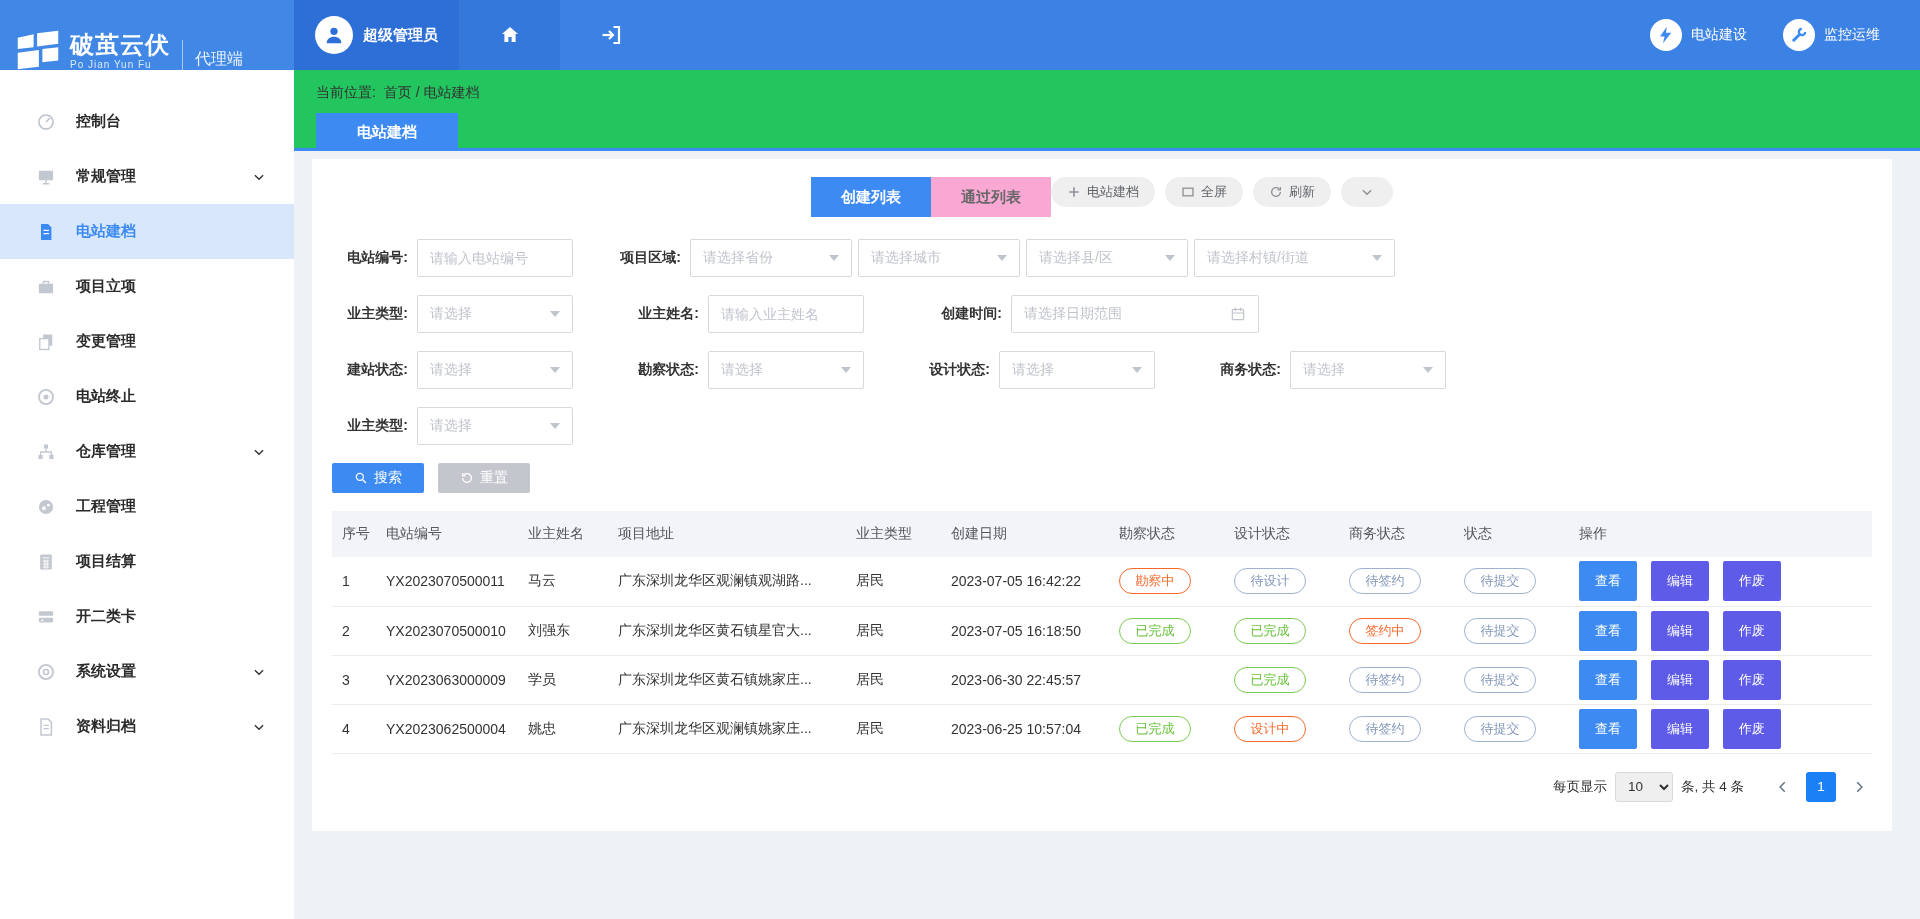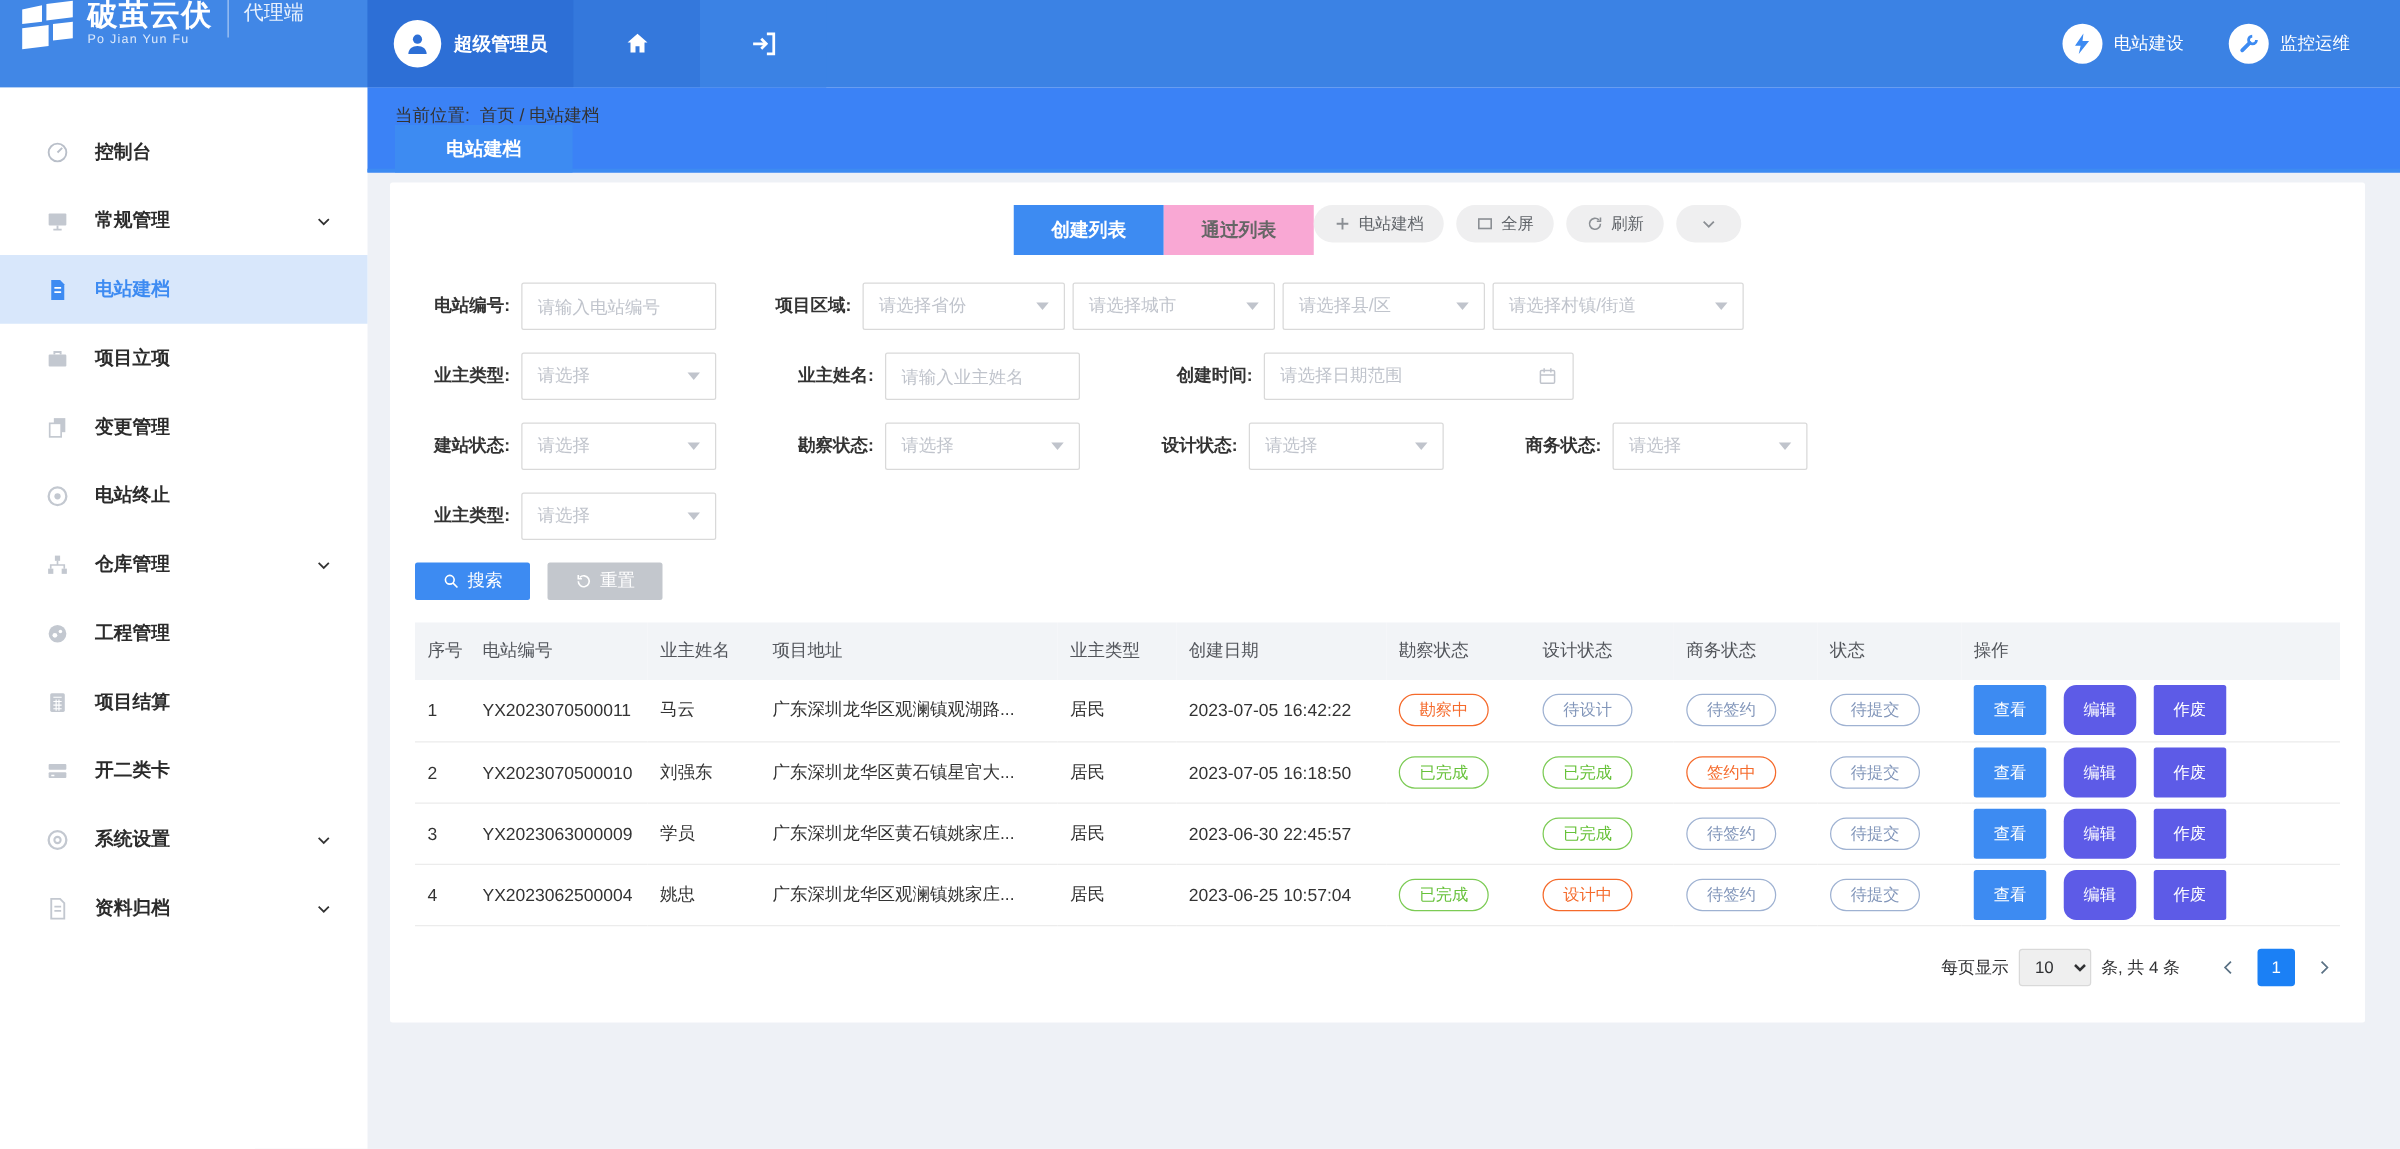--- a/index.html
+++ b/index.html
@@ -1,21 +1,21 @@
 <!DOCTYPE html>
 <html><head>
 <meta charset="utf-8">
 <style>
   * { box-sizing: border-box; margin: 0; padding: 0; }
   html,body { width:1920px; height:919px; overflow:hidden;
     font-family:"Liberation Sans","DejaVu Sans",sans-serif; background:#eef1f6; }
 
   
   .header { height:70px; display:flex; align-items:stretch; background:#3b82e4; }
-  .logo-area { width:294px; background:#4187e6; display:flex; align-items:flex-start; padding-left:16px; flex-shrink:0; }
+  .logo-area { width:294px; background:#4187e6; display:flex; align-items:flex-end; padding-left:16px; flex-shrink:0; }
   .logo-mark { width:44px; height:40px; margin-right:10px; flex-shrink:0; }
   .brand-block { line-height:1.05; margin-right:12px; }
   .brand-title { color:#fff; font-size:24px; font-weight:bold; letter-spacing:1px; }
   .brand-sub { color:#dce9fb; font-size:10px; letter-spacing:1px; margin-top:2px; }
   .brand-divider { width:1px; height:30px; background:rgba(255,255,255,.55); margin-right:12px; }
   .portal { color:#eaf2fd; font-size:16px; }
   .h-tile { display:flex; align-items:center; justify-content:center; cursor:pointer; }
   .tile-user { width:165px; background:#2d6fd6; gap:10px; }
   .tile-home { width:101px; background:#3478dc; }
   .tile-exit { width:101px; background:#3b82e4; }
@@ -30,21 +30,21 @@
   .sidebar { position:absolute; left:0; top:70px; bottom:0; width:294px; background:#fff; padding-top:24px; }
   .side-item { height:55px; display:flex; align-items:center; padding-left:36px; cursor:pointer; }
   .side-item .s-icon { width:20px; height:20px; margin-right:20px; flex-shrink:0; }
   .side-item .s-label { font-size:15px; font-weight:600; color:#2b2b2b; }
   .side-item.active { background:#d8e7fb; }
   .side-item.active .s-label { color:#3d8bf2; }
   .side-chev { margin-left:auto; margin-right:28px; }
 
   
   .main { margin-left:294px; }
-  .topstrip { background:#3b82f6; height:68px; border-bottom:3px solid #3d8bf2; position:relative; }
+  .topstrip { background:#22c55e; height:81px; border-bottom:3px solid #3d8bf2; position:relative; }
   .breadcrumb { padding:14px 0 0 22px; font-size:14px; color:#333; }
   .breadcrumb span { margin-right:4px; }
   .page-tab { position:absolute; left:22px; bottom:-3px; height:38px; min-width:142px; padding:0 30px;
     background:#3d8bf2; color:#fff; font-size:15px; font-weight:600; display:flex; align-items:center; justify-content:center; cursor:pointer; }
   .page-body { padding:8px 28px 0 18px; }
   .card { background:#fff; border-radius:2px; padding:18px 20px 20px; min-height:672px; }
 
   .card-head { display:flex; justify-content:center; align-items:flex-start; }
   .tabs { display:flex; }
   .tab { height:40px; min-width:120px; padding:0 26px; display:flex; align-items:center; justify-content:center;
@@ -86,21 +86,21 @@
   th.c-code { width:142px; } th.c-owner { width:90px; } th.c-addr { width:238px; }
   th.c-type { width:95px; } th.c-date { width:168px; }
   th.c-survey, th.c-design, th.c-biz, th.c-status { width:115px; }
   .badge { display:inline-block; min-width:72px; text-align:center; padding:3px 10px; border-radius:999px;
     font-size:13px; border:1px solid; background:#fff; }
   .b-orange { color:#f56a2b; border-color:#f56a2b; }
   .b-green  { color:#67c23a; border-color:#7ccb55; }
   .b-pending{ color:#8296ba; border-color:#9fb2d2; }
   .act { display:inline-block; width:58px; height:40px; line-height:26px; text-align:center; color:#fff;
     font-size:13px; border:none; border-radius:2px; cursor:pointer; margin-right:10px; font-family:inherit; }
-  .a-view { background:#3d8bf2; } .a-edit { background:#5d5be7;border-radius:10px; } .a-void { background:#5d5be7; }
+  .a-view { background:#3d8bf2; } .a-edit { background:#5d5be7; } .a-void { background:#5d5be7; }
 
   
   .pagination { margin-top:18px; display:flex; justify-content:flex-end; align-items:center; gap:8px;
     font-size:13.5px; color:#303133; }
   .pp-select { width:58px; height:30px; border:1px solid #d9d9d9; border-radius:3px; font:inherit; color:#303133; padding-left:8px; }
   .pg-chev { width:26px; height:26px; display:flex; align-items:center; justify-content:center; cursor:pointer; }
   .pg-box { width:30px; height:30px; background:#1b80f5; color:#fff; border-radius:3px; display:flex;
     align-items:center; justify-content:center; margin:0 2px; cursor:pointer; }
   .pg-gap { width:10px; }
 </style>

